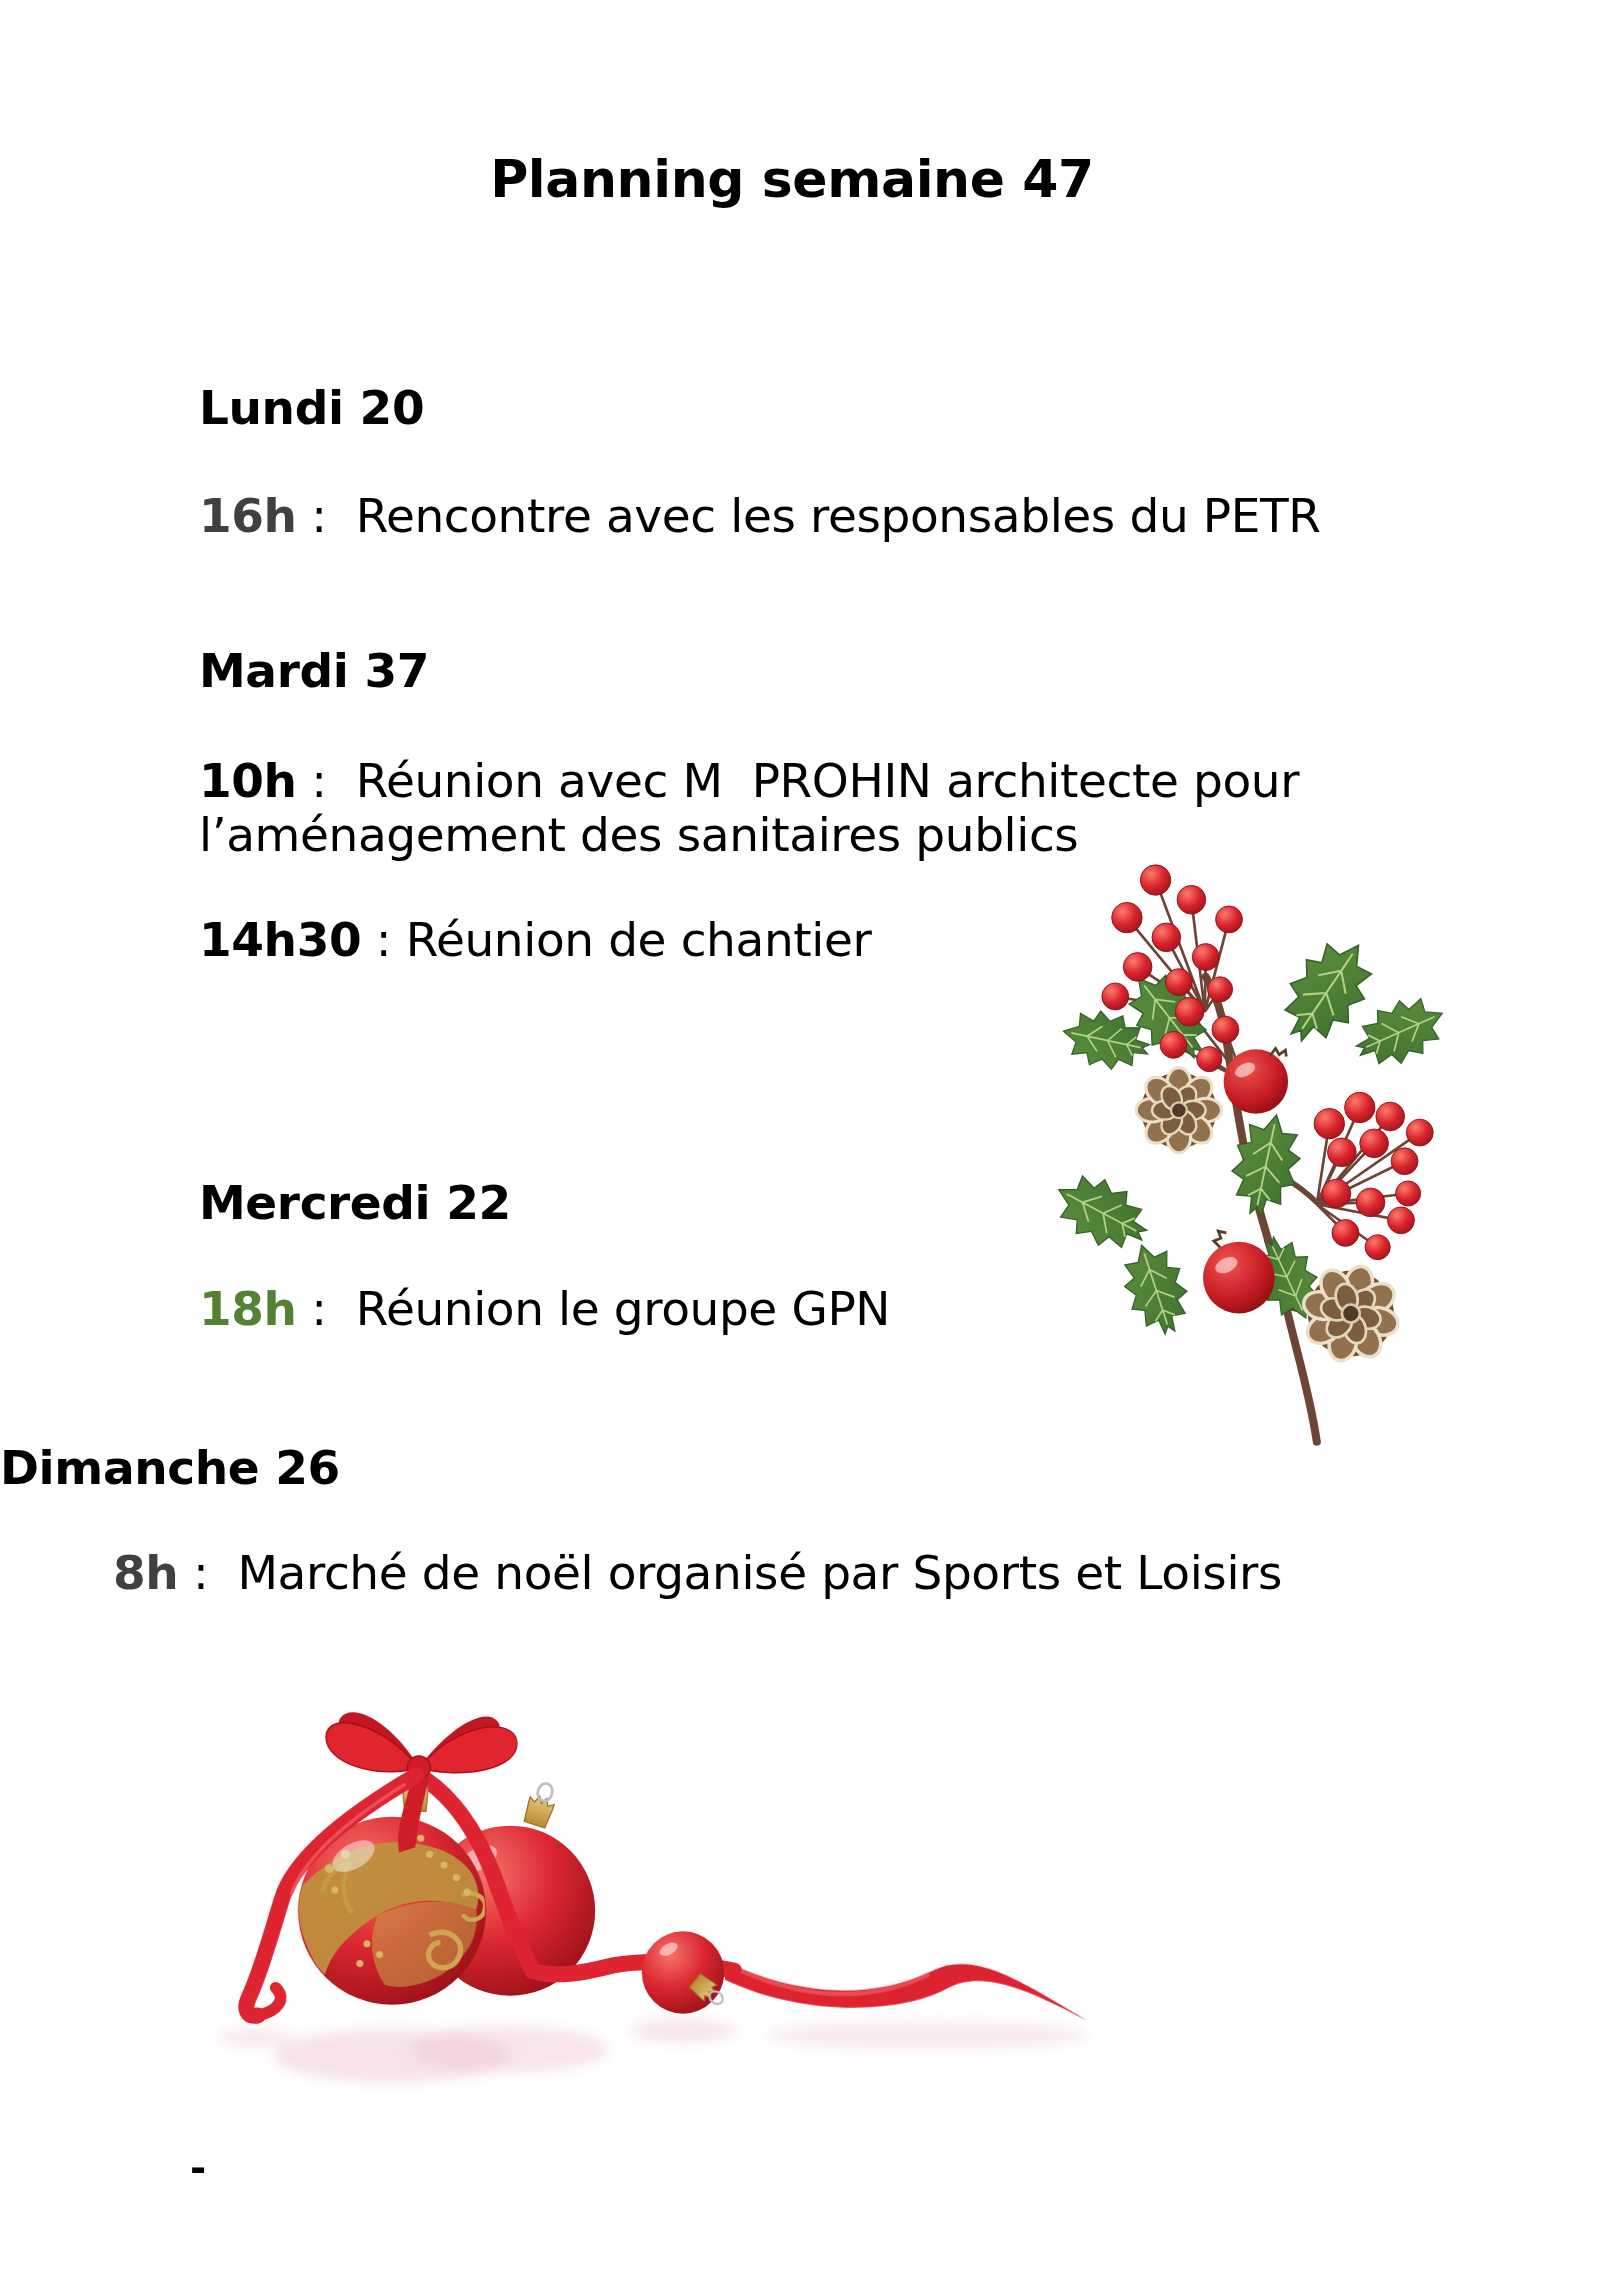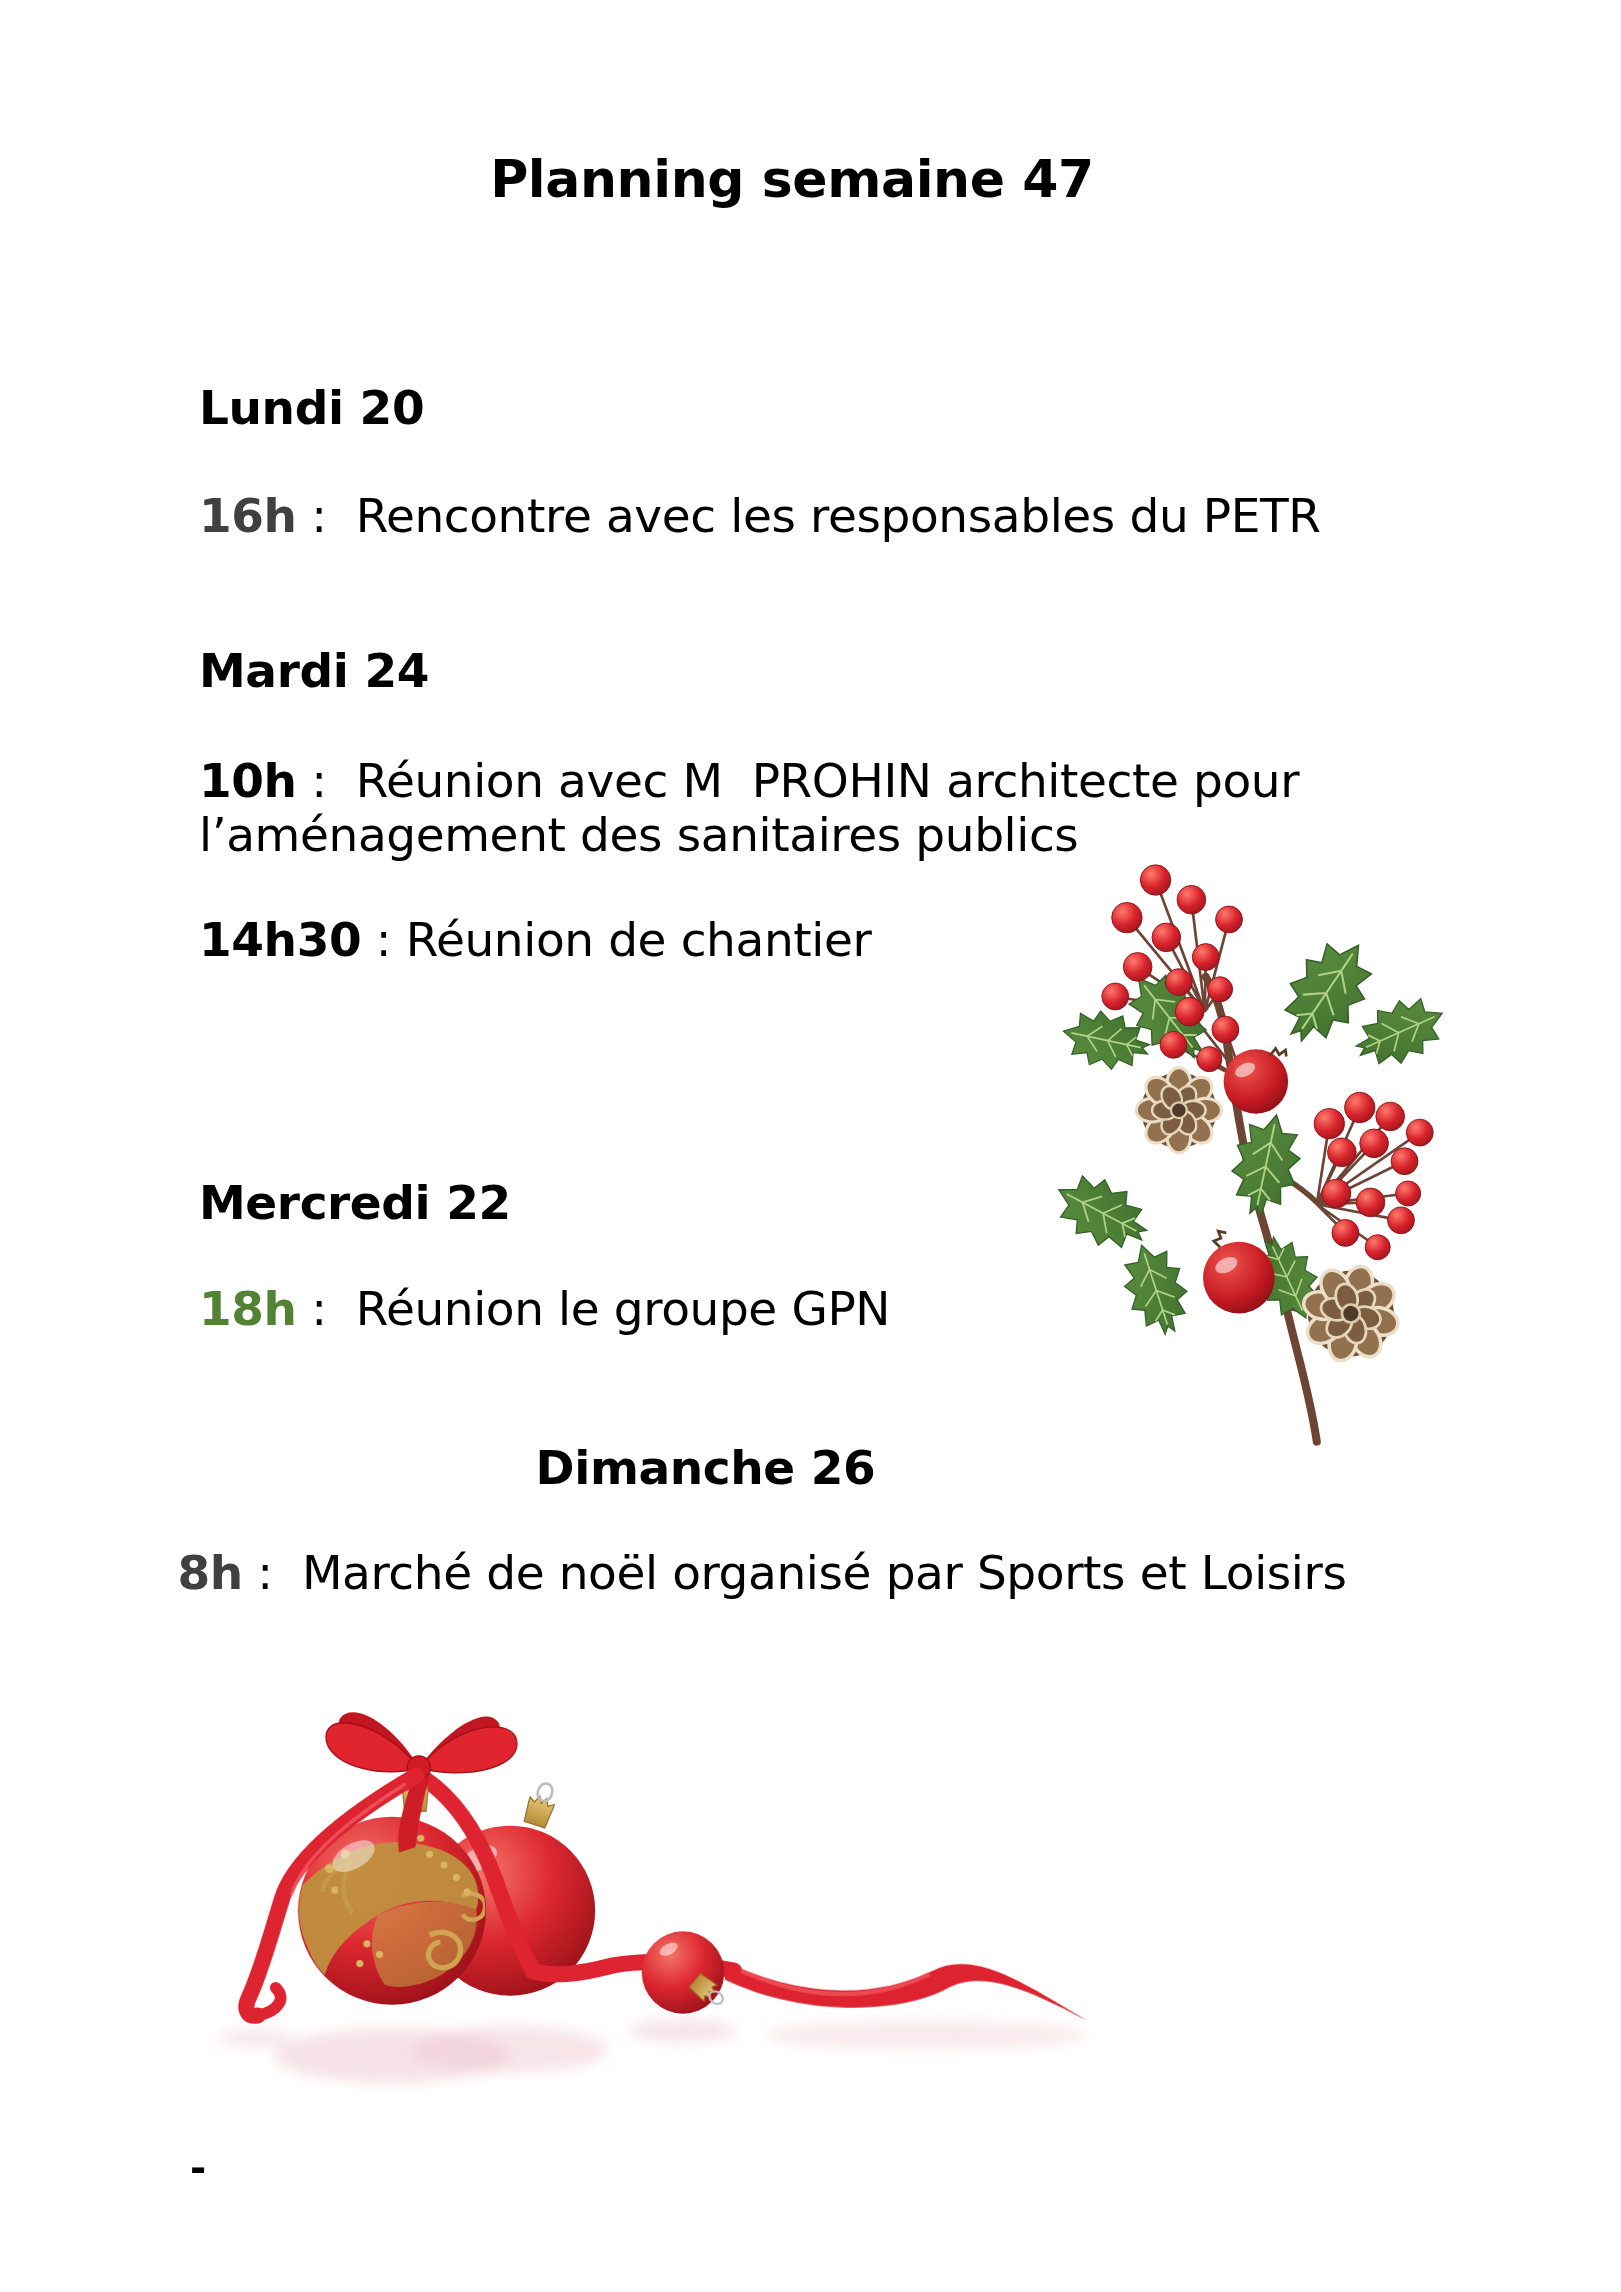--- a/index.html
+++ b/index.html
@@ -13,38 +13,38 @@
     left:0;top:150px;width:1584px;text-align:center;
     font-size:52px;font-weight:bold;line-height:59px;letter-spacing:-0.4px;
   }
   .day-heading{font-size:47px;font-weight:bold;letter-spacing:-0.4px;}
   .entry-line{font-size:47px;letter-spacing:-0.4px;}
   .entry-time{font-weight:bold;}
   .t-red{color:#404040;}
   .t-green{color:#548235;}
   .sep, .entry-text{white-space:pre;}
   .left-col{left:199px;}
-  .centered{left:0;width:1411px;text-align:center;}
+  .centered{left:0;width:1411px;}
   #entry-8h{padding-left:113px;box-sizing:border-box;}
   #footer-dash{left:190px;top:2146px;font-size:39px;font-weight:bold;}
   svg{display:block;}
   #holly-art{position:absolute;left:1021px;top:846px;}
   #baubles-art{position:absolute;left:161px;top:1675px;}
 </style>
 </head>
 <body>
 
 <div id="page">
 
   <div class="abs" id="doc-title"><span>Planning semaine 47</span><br></div>
 
   <div class="abs left-col day-heading" style="top:380px">Lundi 20</div>
   <div class="abs left-col entry-line" style="top:488px"><span class="entry-time t-red">16h</span><span class="sep"> :  </span><span class="entry-text">Rencontre avec les responsables du PETR</span></div>
 
-  <div class="abs left-col day-heading" style="top:643px">Mardi 24</div>
+  <div class="abs left-col day-heading" style="top:643px">Mardi 37</div>
   <div class="abs left-col entry-line" style="top:753px"><span class="entry-time">10h</span><span class="sep"> :  </span><span class="entry-text">Réunion avec M  PROHIN architecte pour</span></div>
   <div class="abs left-col entry-line" style="top:807px"><span class="entry-text">l’aménagement des sanitaires publics</span></div>
   <div class="abs left-col entry-line" style="top:912px"><span class="entry-time">14h30</span><span class="sep"> : </span><span class="entry-text">Réunion de chantier</span></div>
 
   <div class="abs left-col day-heading" style="top:1175px">Mercredi 22</div>
   <div class="abs left-col entry-line" style="top:1281px"><span class="entry-time t-green">18h</span><span class="sep"> :  </span><span class="entry-text">Réunion le groupe GPN</span></div>
 
   <div class="abs centered day-heading" style="top:1440px">Dimanche 26</div>
   <div class="abs centered entry-line" id="entry-8h" style="top:1545px"><span class="entry-time t-red">8h</span><span class="sep"> :  </span><span class="entry-text">Marché de noël organisé par Sports et Loisirs</span></div>
 

